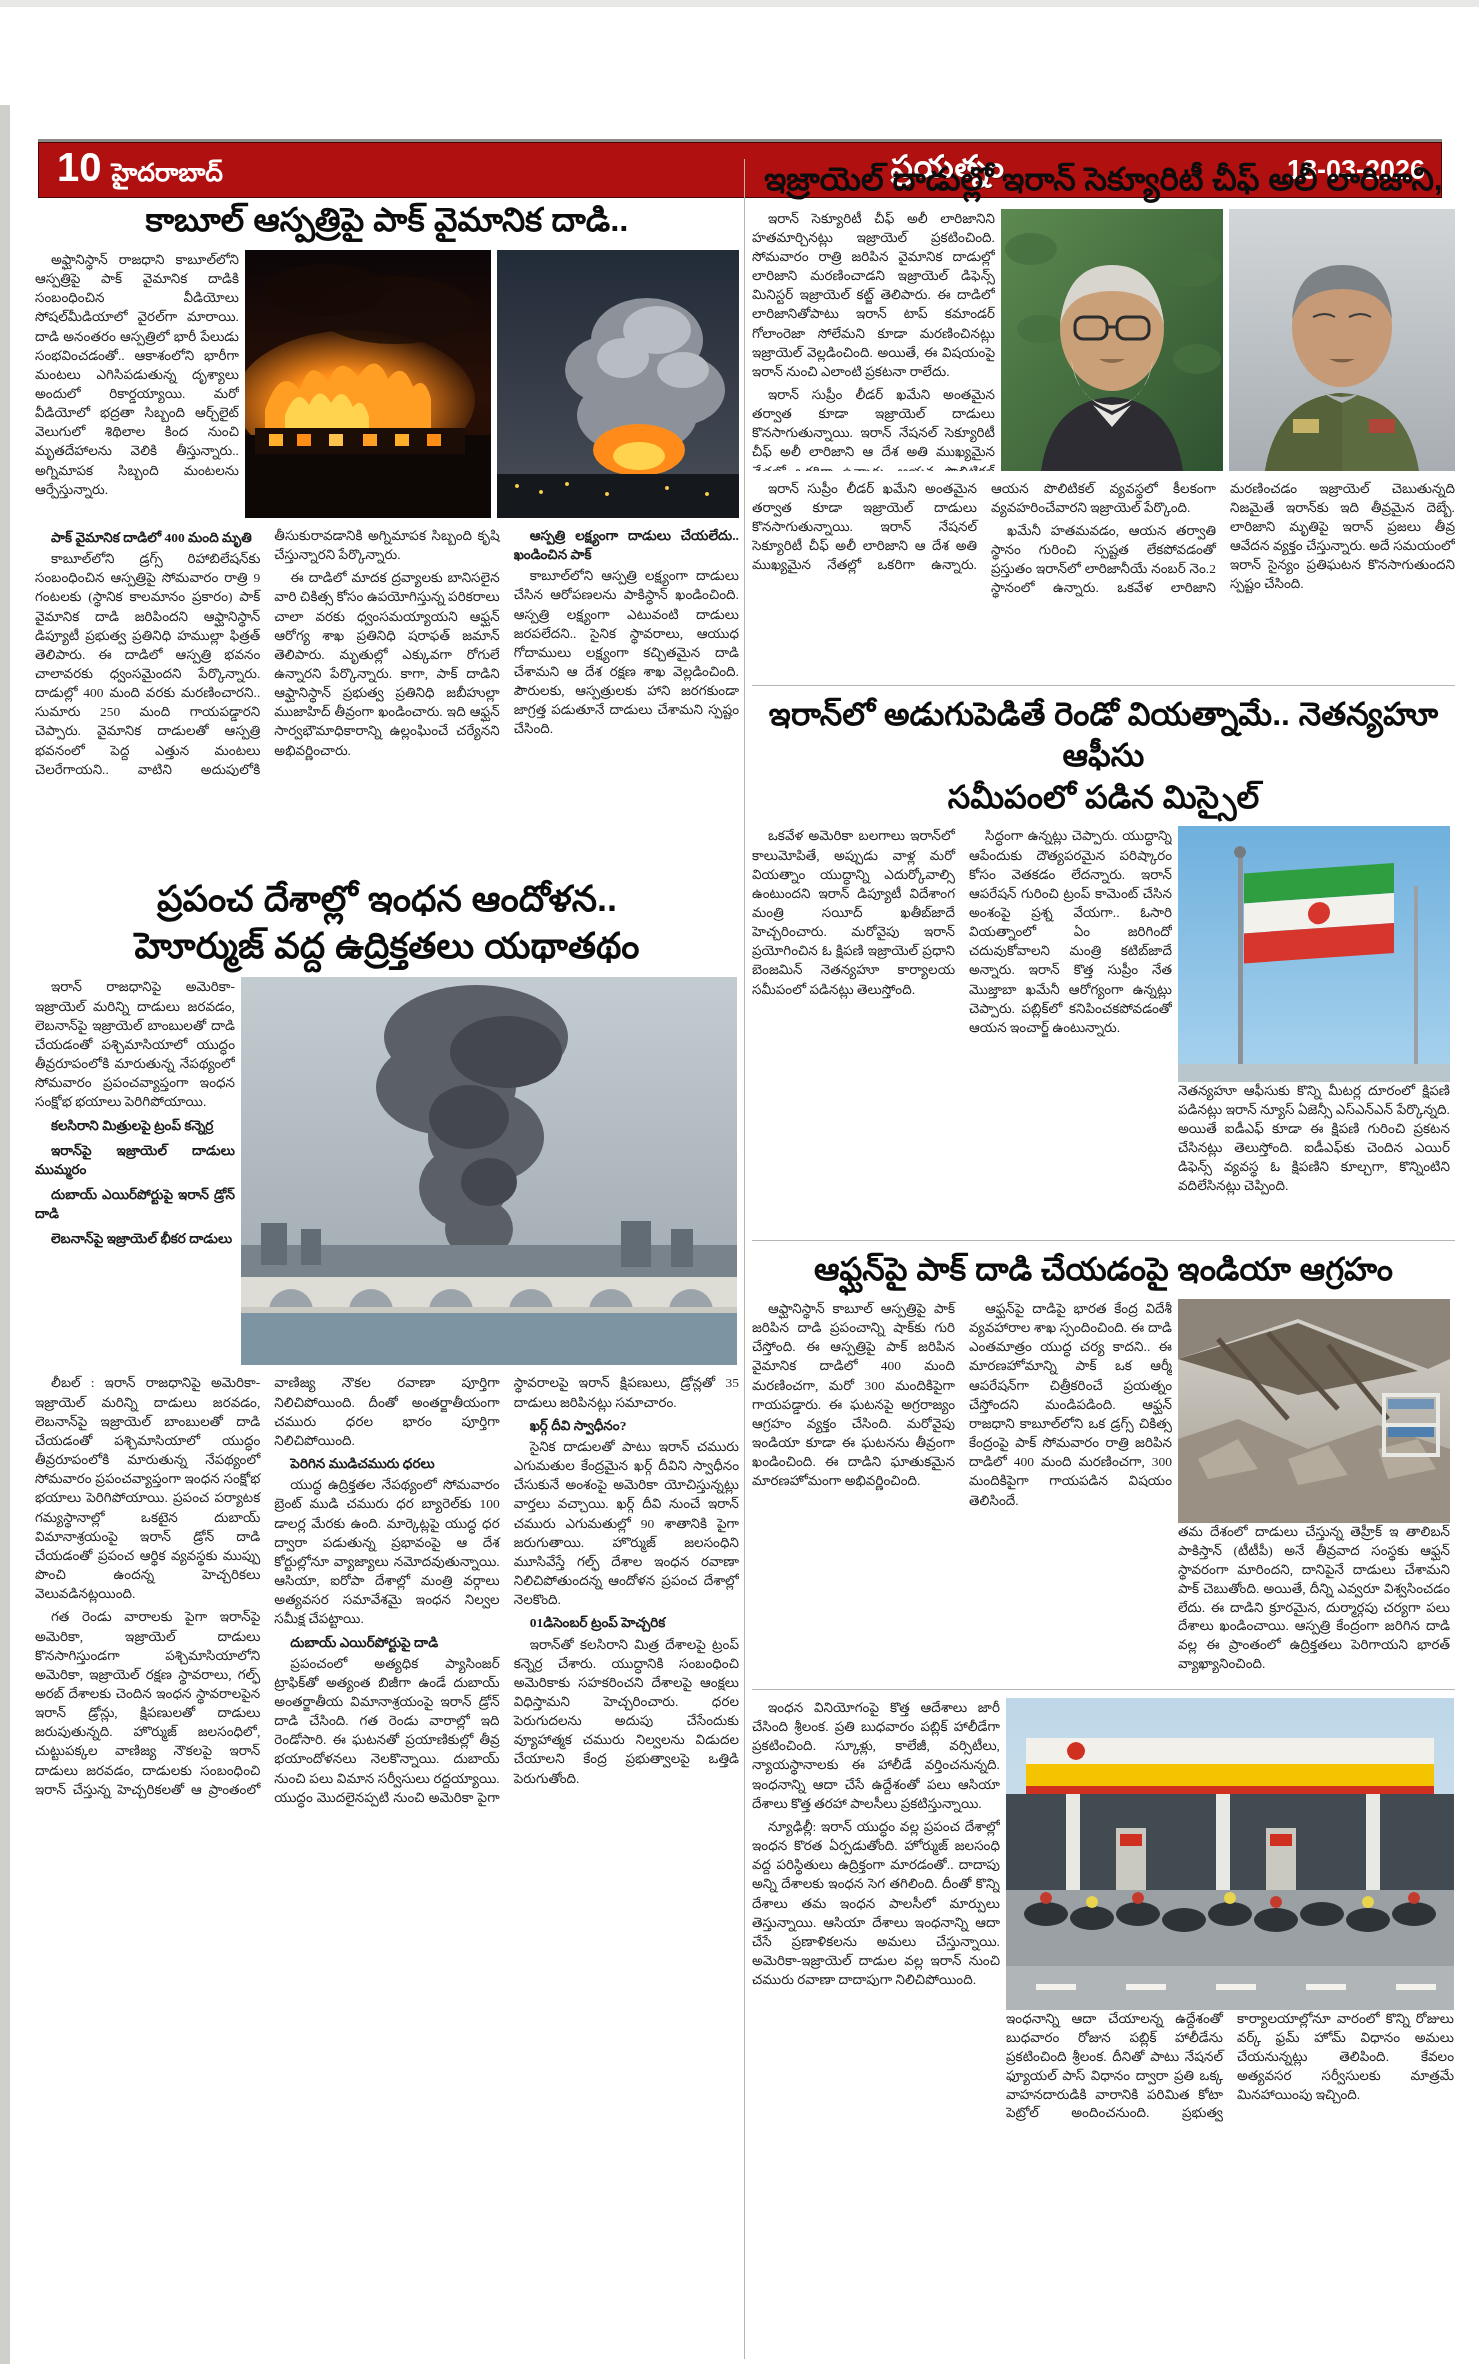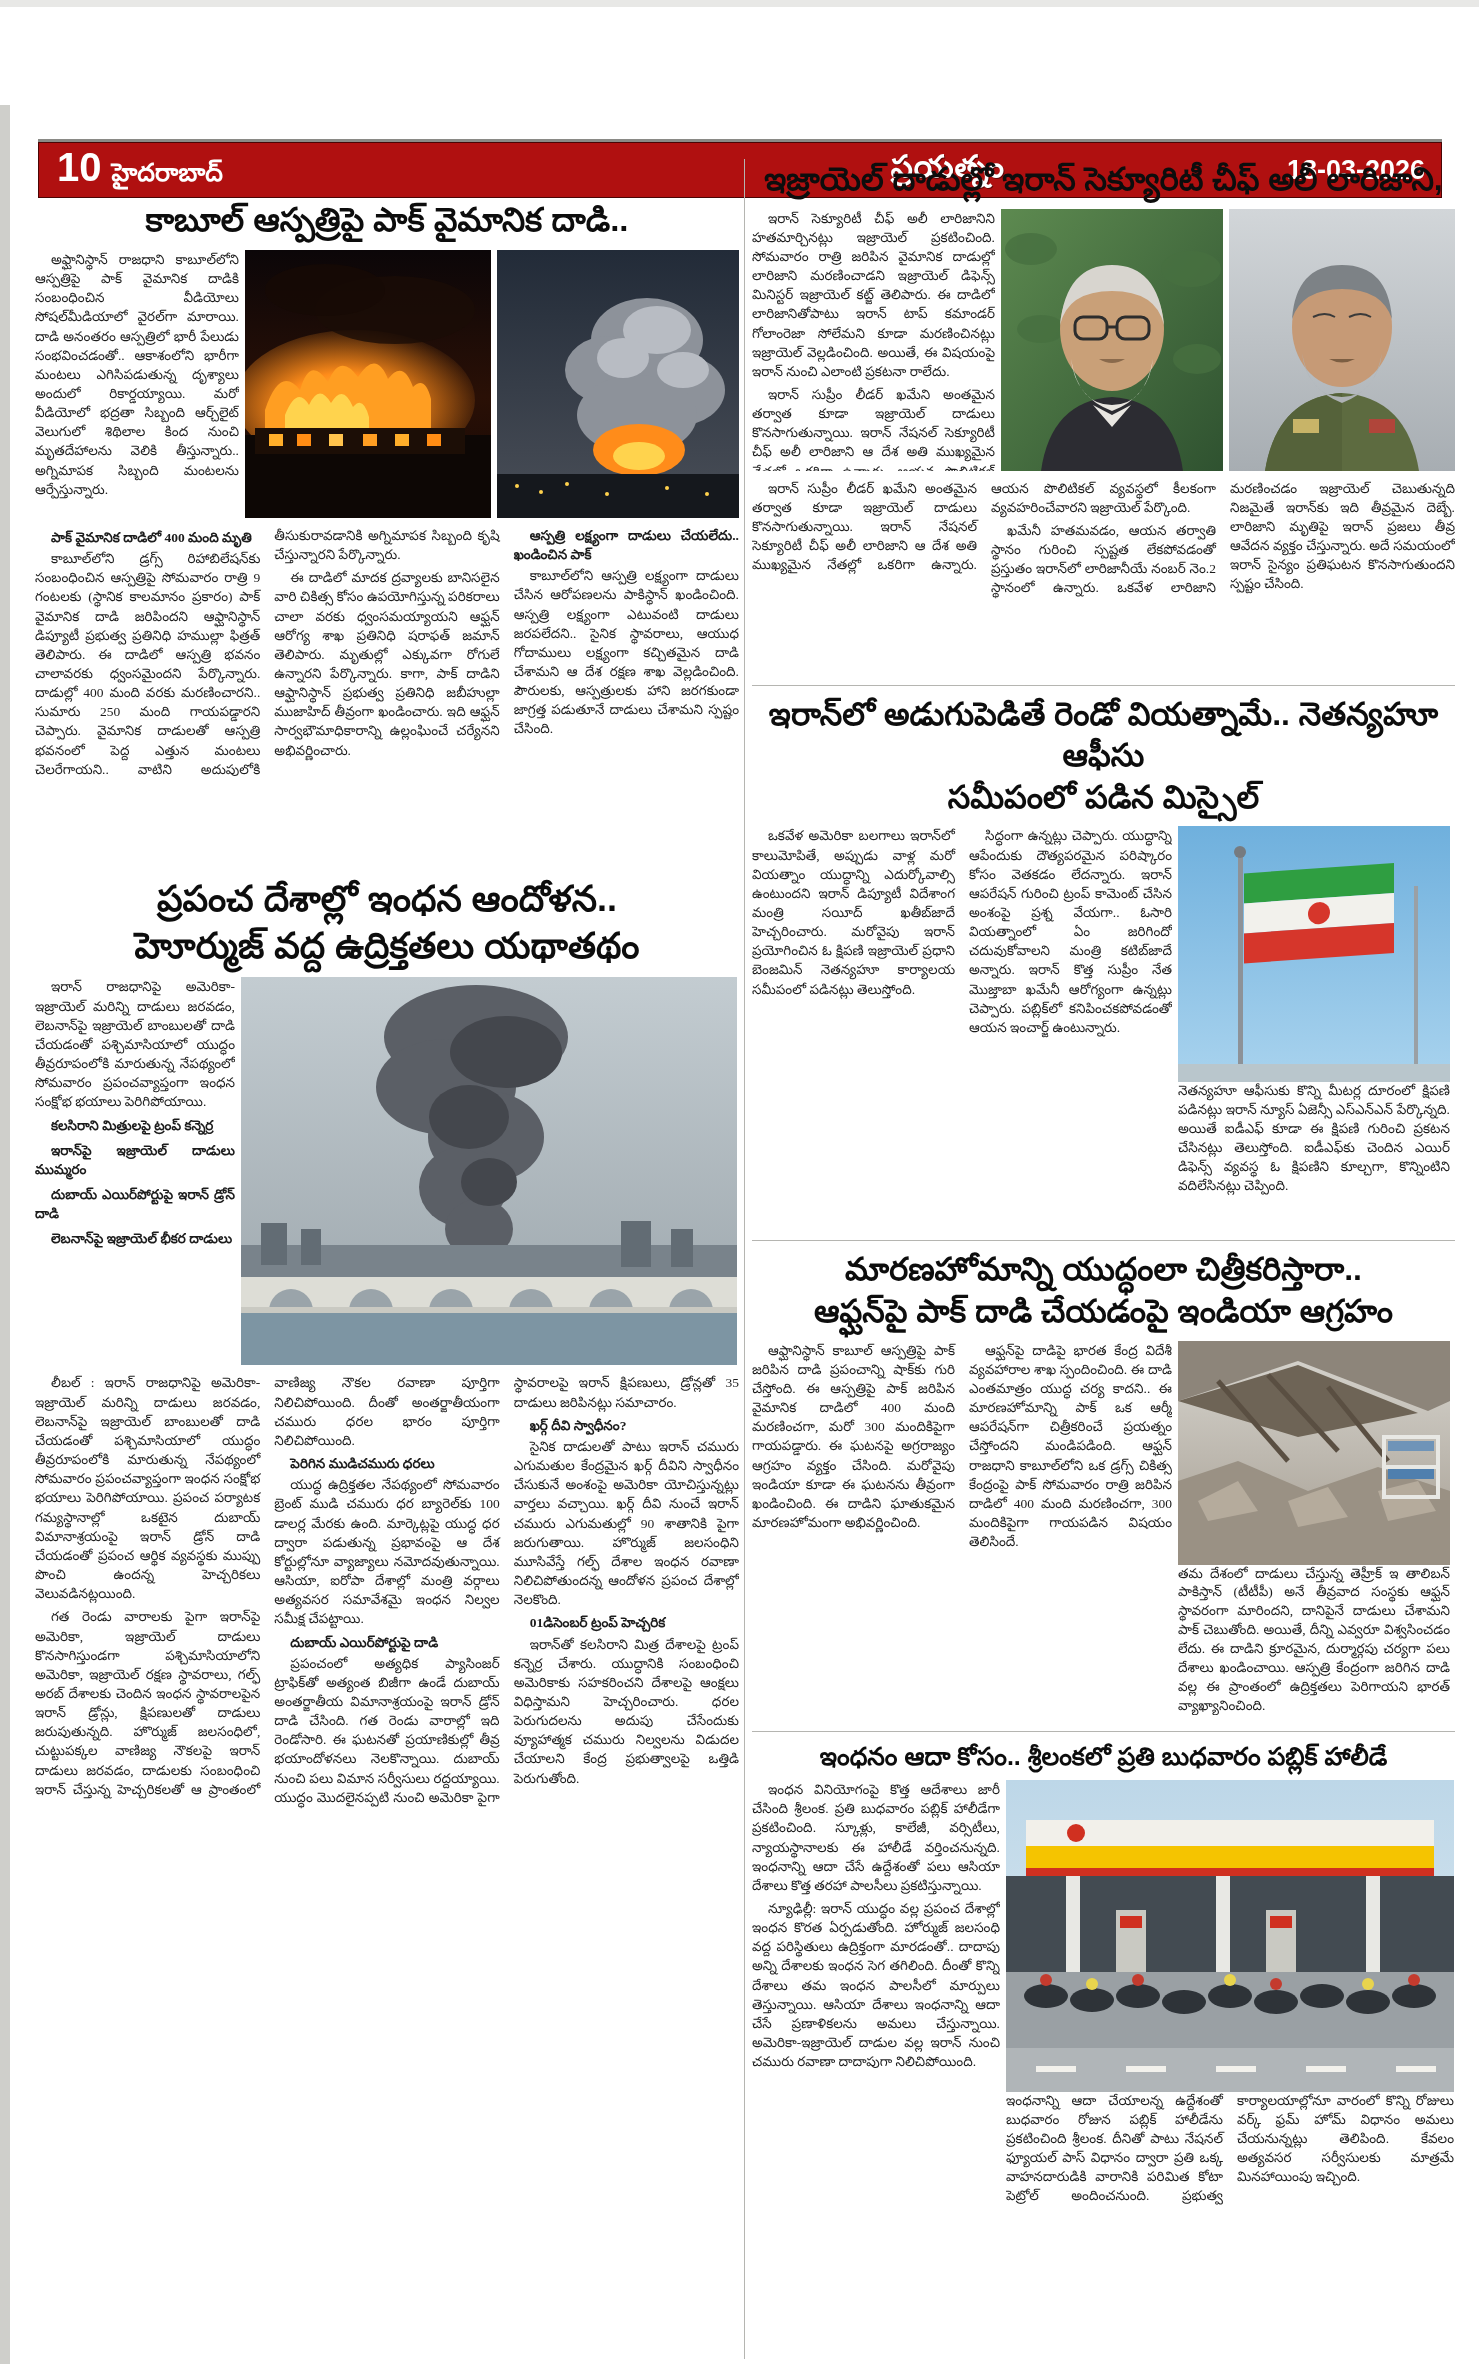--- a/index.html
+++ b/index.html
@@ -309,21 +309,20 @@
             <rect x="0" y="238" width="272" height="18" fill="#b9c6cc"></rect>
           </svg>
           <div class="small-follow" style="height:140px;overflow:hidden;">నెతన్యహూ ఆఫీసుకు కొన్ని మీటర్ల దూరంలో క్షిపణి పడినట్లు ఇరాన్ న్యూస్ ఏజెన్సీ ఎస్ఎన్ఎన్ పేర్కొన్నది. అయితే ఐడీఎఫ్ కూడా ఈ క్షిపణి గురించి ప్రకటన చేసినట్లు తెలుస్తోంది. ఐడీఎఫ్‌కు చెందిన ఎయిర్ డిఫెన్స్ వ్యవస్థ ఓ క్షిపణిని కూల్చగా, కొన్నింటిని వదిలేసినట్లు చెప్పింది.</div>
         </div>
       </div>
     </div>
 
     <hr class="hr">
 
     <div>
-      <div class="headline h-right">మారణహోమాన్ని యుద్ధంలా చిత్రీకరిస్తారా..</div>
       <div class="headline h-right">ఆఫ్ఘన్‌పై పాక్ దాడి చేయడంపై ఇండియా ఆగ్రహం</div>
 
       <div class="row">
         <div class="cols2 bodytext" style="width:420px;height:380px;">
           <p>ఆఫ్ఘానిస్థాన్ కాబూల్ ఆస్పత్రిపై పాక్ జరిపిన దాడి ప్రపంచాన్ని షాక్‌కు గురి చేస్తోంది. ఈ ఆస్పత్రిపై పాక్ జరిపిన వైమానిక దాడిలో 400 మంది మరణించగా, మరో 300 మందికిపైగా గాయపడ్డారు. ఈ ఘటనపై అగ్రరాజ్యం ఆగ్రహం వ్యక్తం చేసింది. మరోవైపు ఇండియా కూడా ఈ ఘటనను తీవ్రంగా ఖండించింది. ఈ దాడిని ఘాతుకమైన మారణహోమంగా అభివర్ణించింది.</p>
           <p>ఆఫ్ఘన్‌పై దాడిపై భారత కేంద్ర విదేశీ వ్యవహారాల శాఖ స్పందించింది. ఈ దాడి ఎంతమాత్రం యుద్ధ చర్య కాదని.. ఈ మారణహోమాన్ని పాక్ ఒక ఆర్మీ ఆపరేషన్‌గా చిత్రీకరించే ప్రయత్నం చేస్తోందని మండిపడింది. ఆఫ్ఘన్ రాజధాని కాబూల్‌లోని ఒక డ్రగ్స్ చికిత్స కేంద్రంపై పాక్ సోమవారం రాత్రి జరిపిన దాడిలో 400 మంది మరణించగా, 300 మందికిపైగా గాయపడిన విషయం తెలిసిందే.</p>
         </div>
         <div class="sidebox" style="width:272px;">
 
           <svg class="photo" width="272" height="224" viewBox="0 0 272 224">
@@ -355,21 +354,20 @@
             <rect x="210" y="100" width="46" height="10" fill="#6f94b8"></rect>
           </svg>
           <div class="small-follow" style="height:150px;overflow:hidden;">తమ దేశంలో దాడులు చేస్తున్న తెహ్రీక్ ఇ తాలిబన్ పాకిస్తాన్ (టీటీపీ) అనే తీవ్రవాద సంస్థకు ఆఫ్ఘన్ స్థావరంగా మారిందని, దానిపైనే దాడులు చేశామని పాక్ చెబుతోంది. అయితే, దీన్ని ఎవ్వరూ విశ్వసించడం లేదు. ఈ దాడిని క్రూరమైన, దుర్మార్గపు చర్యగా పలు దేశాలు ఖండించాయి. ఆస్పత్రి కేంద్రంగా జరిగిన దాడి వల్ల ఈ ప్రాంతంలో ఉద్రిక్తతలు పెరిగాయని భారత్ వ్యాఖ్యానించింది.</div>
         </div>
       </div>
     </div>
 
     <hr class="hr">
 
     <div>
-      <div class="headline h-sri">ఇంధనం ఆదా కోసం.. శ్రీలంకలో ప్రతి బుధవారం పబ్లిక్ హాలీడే</div>
 
       <div class="row">
         <div class="bodytext" style="width:248px;height:560px;overflow:hidden;">
           <p>ఇంధన వినియోగంపై కొత్త ఆదేశాలు జారీ చేసింది శ్రీలంక. ప్రతి బుధవారం పబ్లిక్ హాలీడేగా ప్రకటించింది. స్కూళ్లు, కాలేజీ, వర్సిటీలు, న్యాయస్థానాలకు ఈ హాలీడే వర్తించనున్నది. ఇంధనాన్ని ఆదా చేసే ఉద్దేశంతో పలు ఆసియా దేశాలు కొత్త తరహా పాలసీలు ప్రకటిస్తున్నాయి.</p>
           <p>న్యూఢిల్లీ: ఇరాన్ యుద్ధం వల్ల ప్రపంచ దేశాల్లో ఇంధన కొరత ఏర్పడుతోంది. హోర్ముజ్ జలసంధి వద్ద పరిస్థితులు ఉద్రిక్తంగా మారడంతో.. దాదాపు అన్ని దేశాలకు ఇంధన సెగ తగిలింది. దీంతో కొన్ని దేశాలు తమ ఇంధన పాలసీలో మార్పులు తెస్తున్నాయి. ఆసియా దేశాలు ఇంధనాన్ని ఆదా చేసే ప్రణాళికలను అమలు చేస్తున్నాయి. అమెరికా-ఇజ్రాయెల్ దాడుల వల్ల ఇరాన్ నుంచి చమురు రవాణా దాదాపుగా నిలిచిపోయింది.</p>
         </div>
         <div class="sidebox" style="width:448px;">
 
           <svg class="photo" width="448" height="312" viewBox="0 0 448 312">
             <defs>

